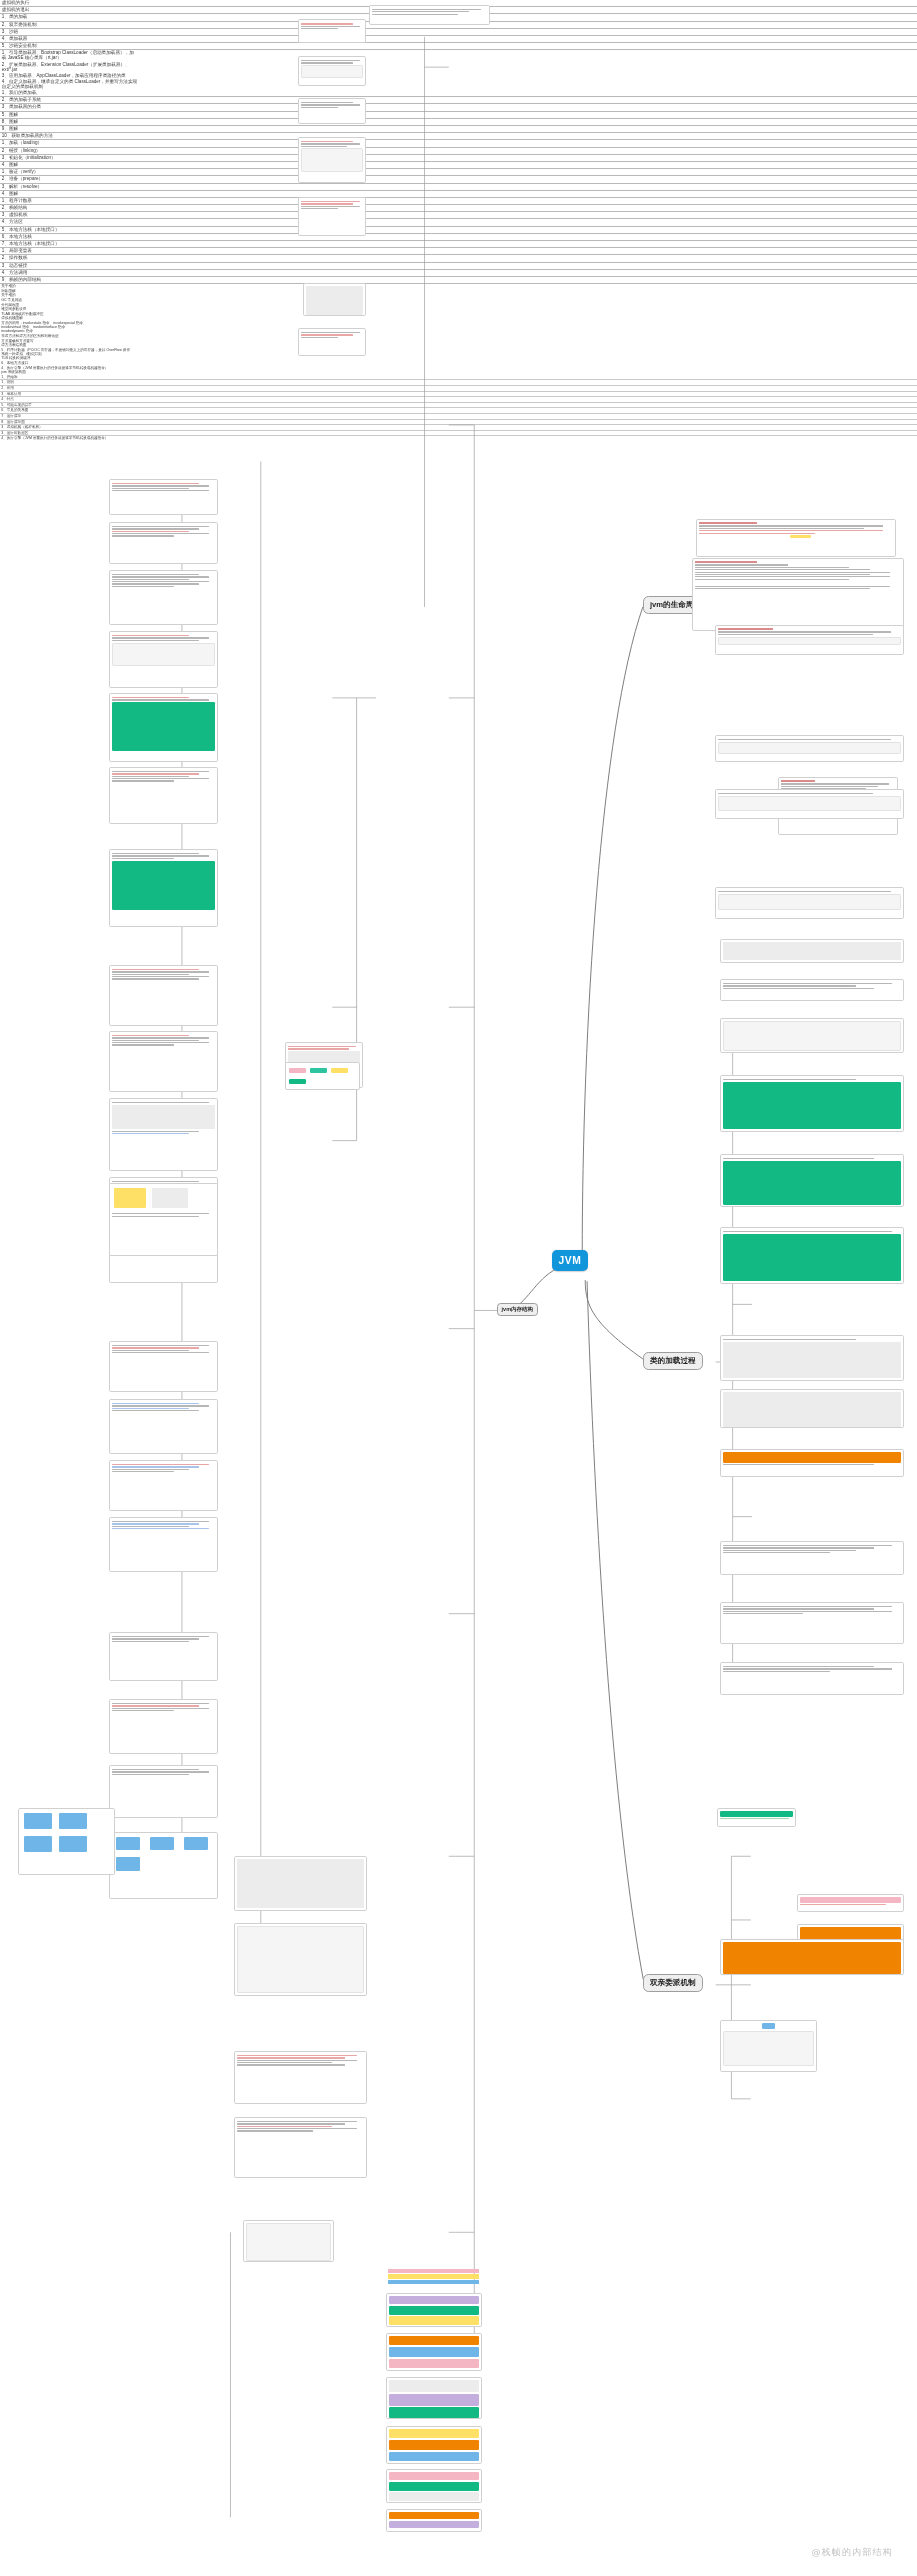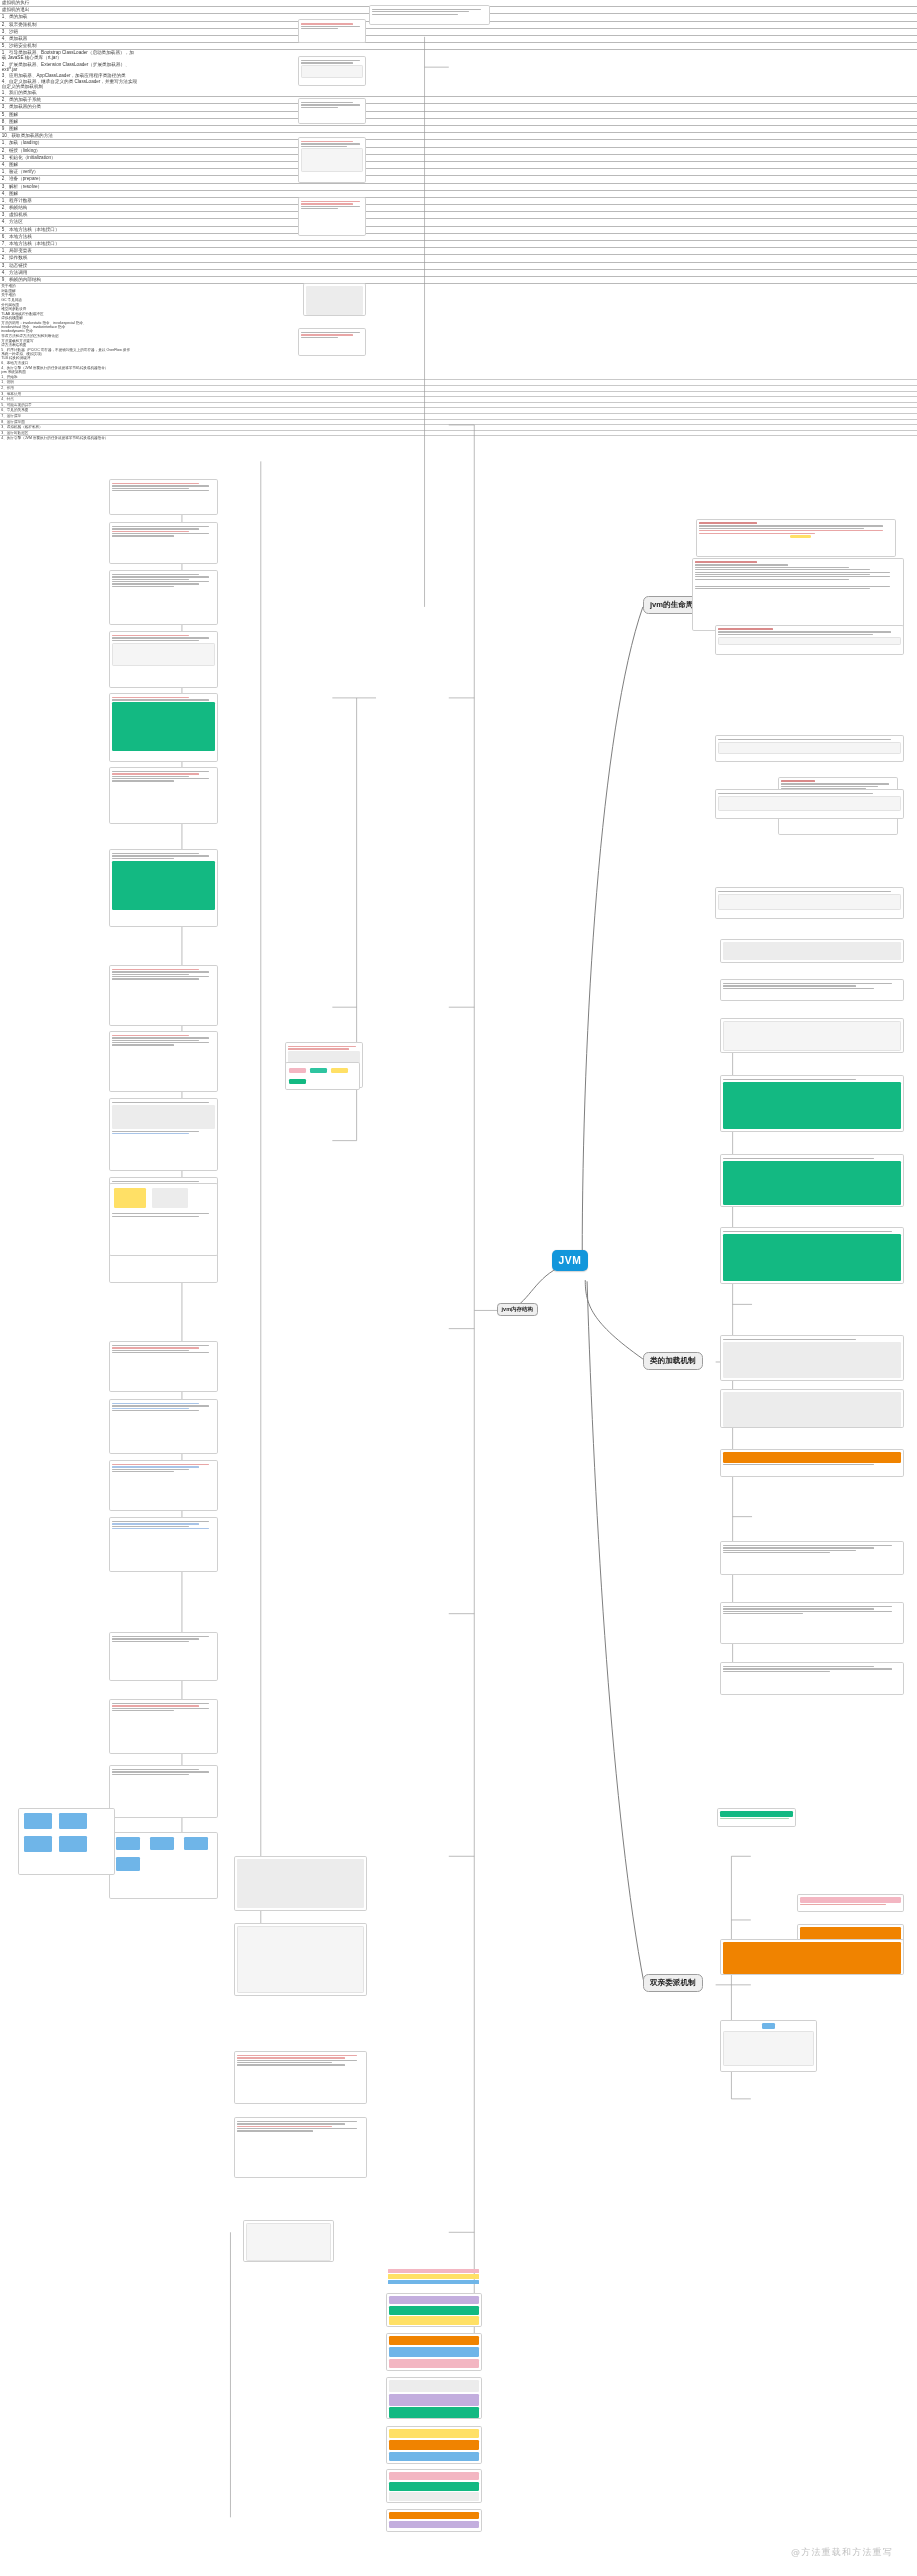--- a/index.html
+++ b/index.html
@@ -132,21 +132,21 @@
 
   <div class="node root-node" style="left:552px; top:1250px; width:36px; height:20.6px;">
     <span>JVM</span>
   </div>
 
   <div class="node branch-node" style="left:643px; top:596px;">
     <span>jvm的生命周期</span>
   </div>
 
   <div class="node branch-node" style="left:643px; top:1352px;">
-    <span>类的加载机制</span>
+    <span>类的加载过程</span>
   </div>
 
   <div class="node branch-node sm" style="left:497px; top:1303px;">
     <span>jvm内存结构</span>
   </div>
 
   <div class="node branch-node" style="left:643px; top:1974px;">
     <span>双亲委派机制</span>
   </div>
 
@@ -707,16 +707,16 @@
     <div class="blk blue" style="height:16px;width:28px;display:inline-block;margin:2.4px"></div>
   </div>
 
   <div class="card" style="left:285px; top:1062px; width:75px; height:28px;">
     <div class="blk pink" style="height:4.9px;width:17px;display:inline-block;margin:0.6px"></div>
     <div class="blk teal" style="height:4.9px;width:17px;display:inline-block;margin:0.6px"></div>
     <div class="blk yellow" style="height:4.9px;width:17px;display:inline-block;margin:0.6px"></div>
     <div class="blk green" style="height:4.9px;width:17px;display:inline-block;margin:0.6px"></div>
   </div>
 
-  <div class="watermark">@方法重载和方法重写</div>
+  <div class="watermark">@栈帧的内部结构</div>
 
 </div>
 
 
 </body></html>

